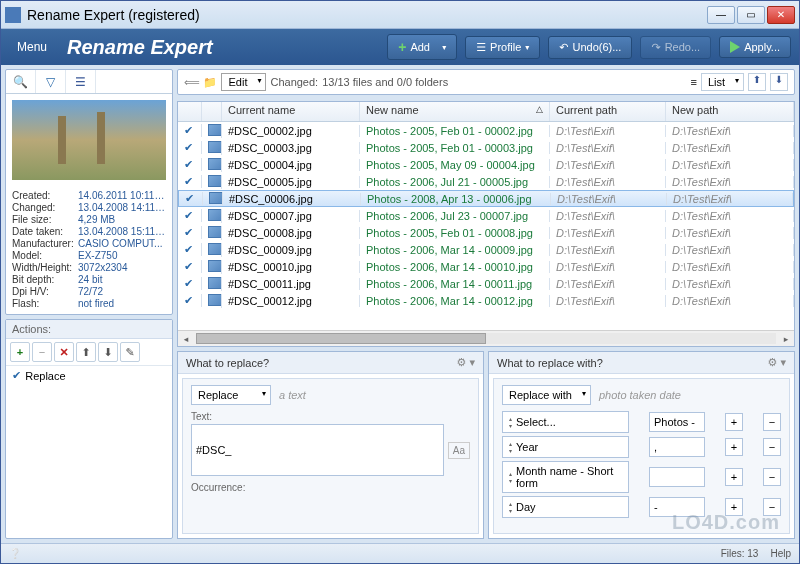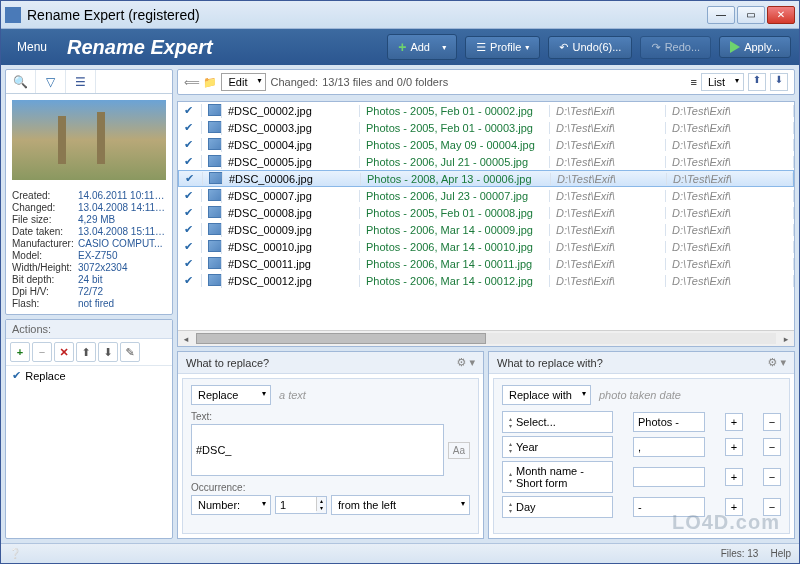--- a/index.html
+++ b/index.html
@@ -96,21 +96,21 @@
 .text-input { width: 100%; border: 1px solid #b0c4de; padding: 19px 4px; font-size: 11px; background:#fff; }
 .aa { border: 1px solid #ccc; padding: 2px 4px; font-size: 10px; color: #888; }
 .spin { display:inline-flex; border:1px solid #b0c4de; }
 .spin input { border:none; width:40px; padding:2px 4px; font-size:11px; }
 .spin-btns { display:flex; flex-direction:column; }
 .spin-btns span { font-size:6px; padding:0 3px; border-left:1px solid #ccc; cursor:default; }
 
 .rw-row { display:flex; align-items:center; gap:20px; margin-bottom:3px; font-size:11px; }
 .rw-chip { flex:1; border:1px solid #b0c4de; background:#fff; padding:3px 6px; display:flex; align-items:center; font-size:11px; }
 .rw-chip .updn { display:flex; flex-direction:column; font-size:6px; margin-right:4px; color:#666; }
-.rw-val { border:1px solid #b0c4de; background:#fff; padding:3px 4px; width:72px; font-size:11px; }
+.rw-val { border:1px solid #b0c4de; background:#fff; padding:3px 4px; width:56px; font-size:11px; }
 .pm { width:18px; height:18px; border:1px solid #b0c4de; background:#fff; text-align:center; line-height:16px; font-size:11px; }
 
 
 .statusbar { height: 20px; background: linear-gradient(to bottom,#e8eff7,#d7e4f2); border-top:1px solid #b0c4de; display:flex; align-items:center; padding:0 8px; font-size:10px; color:#555; }
 .statusbar .right { margin-left:auto; }
 
 .watermark { position:absolute; right:20px; bottom:30px; font-size:20px; color:rgba(120,140,160,0.4); font-weight:bold; letter-spacing:1px; }
 </style>
 </head>
 <body>
@@ -231,20 +231,28 @@
         <span class="changed-text">Changed:</span>
         <span class="changed-text">13/13 files and 0/0 folders</span>
         <div class="spacer"></div>
         <span>≡</span>
         <div class="list-dd"><span>List</span></div>
         <div class="updown">⬆</div>
         <div class="updown">⬇</div>
       </div>
 
       <div class="file-list">
+        <div class="fl-header">
+          <div class="fl-col col-chk"></div>
+          <div class="fl-col col-ico"></div>
+          <div class="fl-col col-cur">Current name</div>
+          <div class="fl-col col-new"><span>New name</span> <span style="float:right;font-size:9px">△</span></div>
+          <div class="fl-col col-cp">Current path</div>
+          <div class="fl-col col-np">New path</div>
+        </div>
         <div class="fl-body" id="fl-body">
             <div class="fl-row">
               <div class="fl-col col-chk"><span class="check">✔</span></div>
               <div class="fl-col col-ico"><span class="file-icon"></span></div>
               <div class="fl-col col-cur">#DSC_00002.jpg</div>
               <div class="fl-col col-new newname">Photos - 2005, Feb 01 - 00002.jpg</div>
               <div class="fl-col col-cp path">D:\Test\Exif\</div>
               <div class="fl-col col-np path">D:\Test\Exif\</div>
             </div>
             <div class="fl-row">
@@ -347,31 +355,20 @@
             <div class="field-row">
               <div class="dd"><span>Replace</span></div>
               <span class="hint">a text</span>
             </div>
             <div class="label-sm">Text:</div>
             <div class="field-row">
               <input class="text-input" value="#DSC_" style="">
               <div class="aa">Aa</div>
             </div>
             <div class="label-sm">Occurrence:</div>
-            <div class="field-row">
-              <div class="dd"><span>Number:</span></div>
-              <div class="spin">
-                  <input value="1" style="">
-                  <div class="spin-btns">
-                    <span>▴</span>
-                    <span>▾</span>
-                  </div>
-                </div>
-              <div class="dd" style="flex:1"><span>from the left</span></div>
-            </div>
           </div>
         </div>
 
         <div class="settings-panel">
           <div class="sp-title">
               <span>What to replace with?</span>
               <span class="gear">⚙ ▾</span>
             </div>
           <div class="sp-body">
             <div class="field-row">

